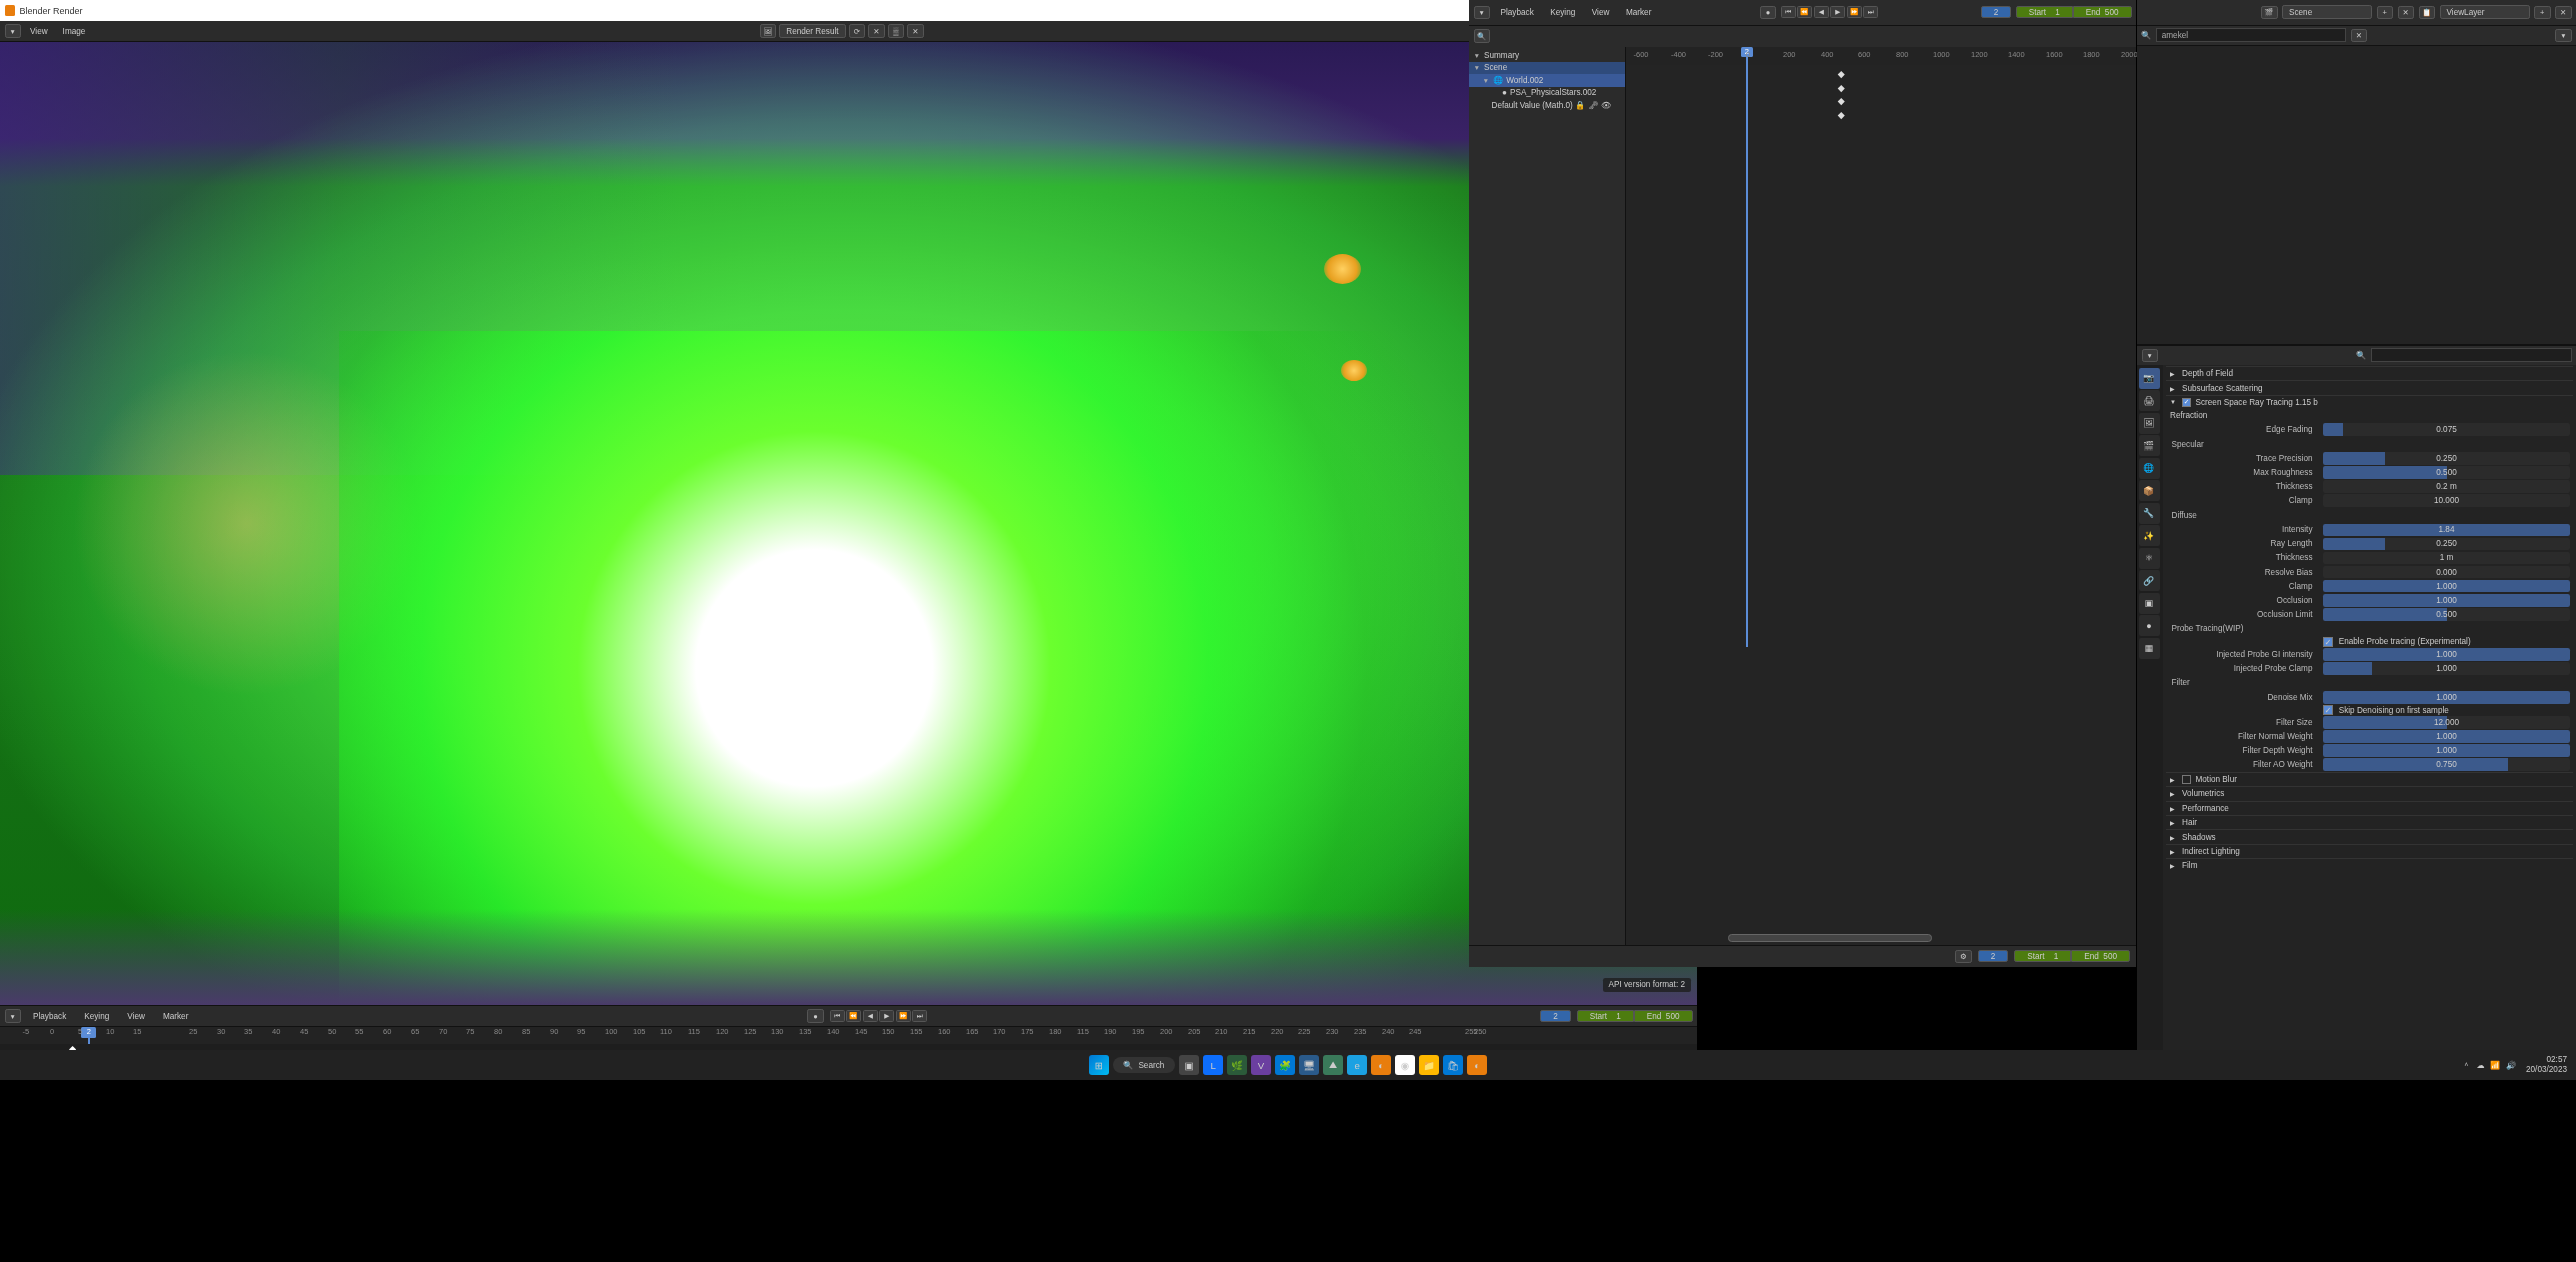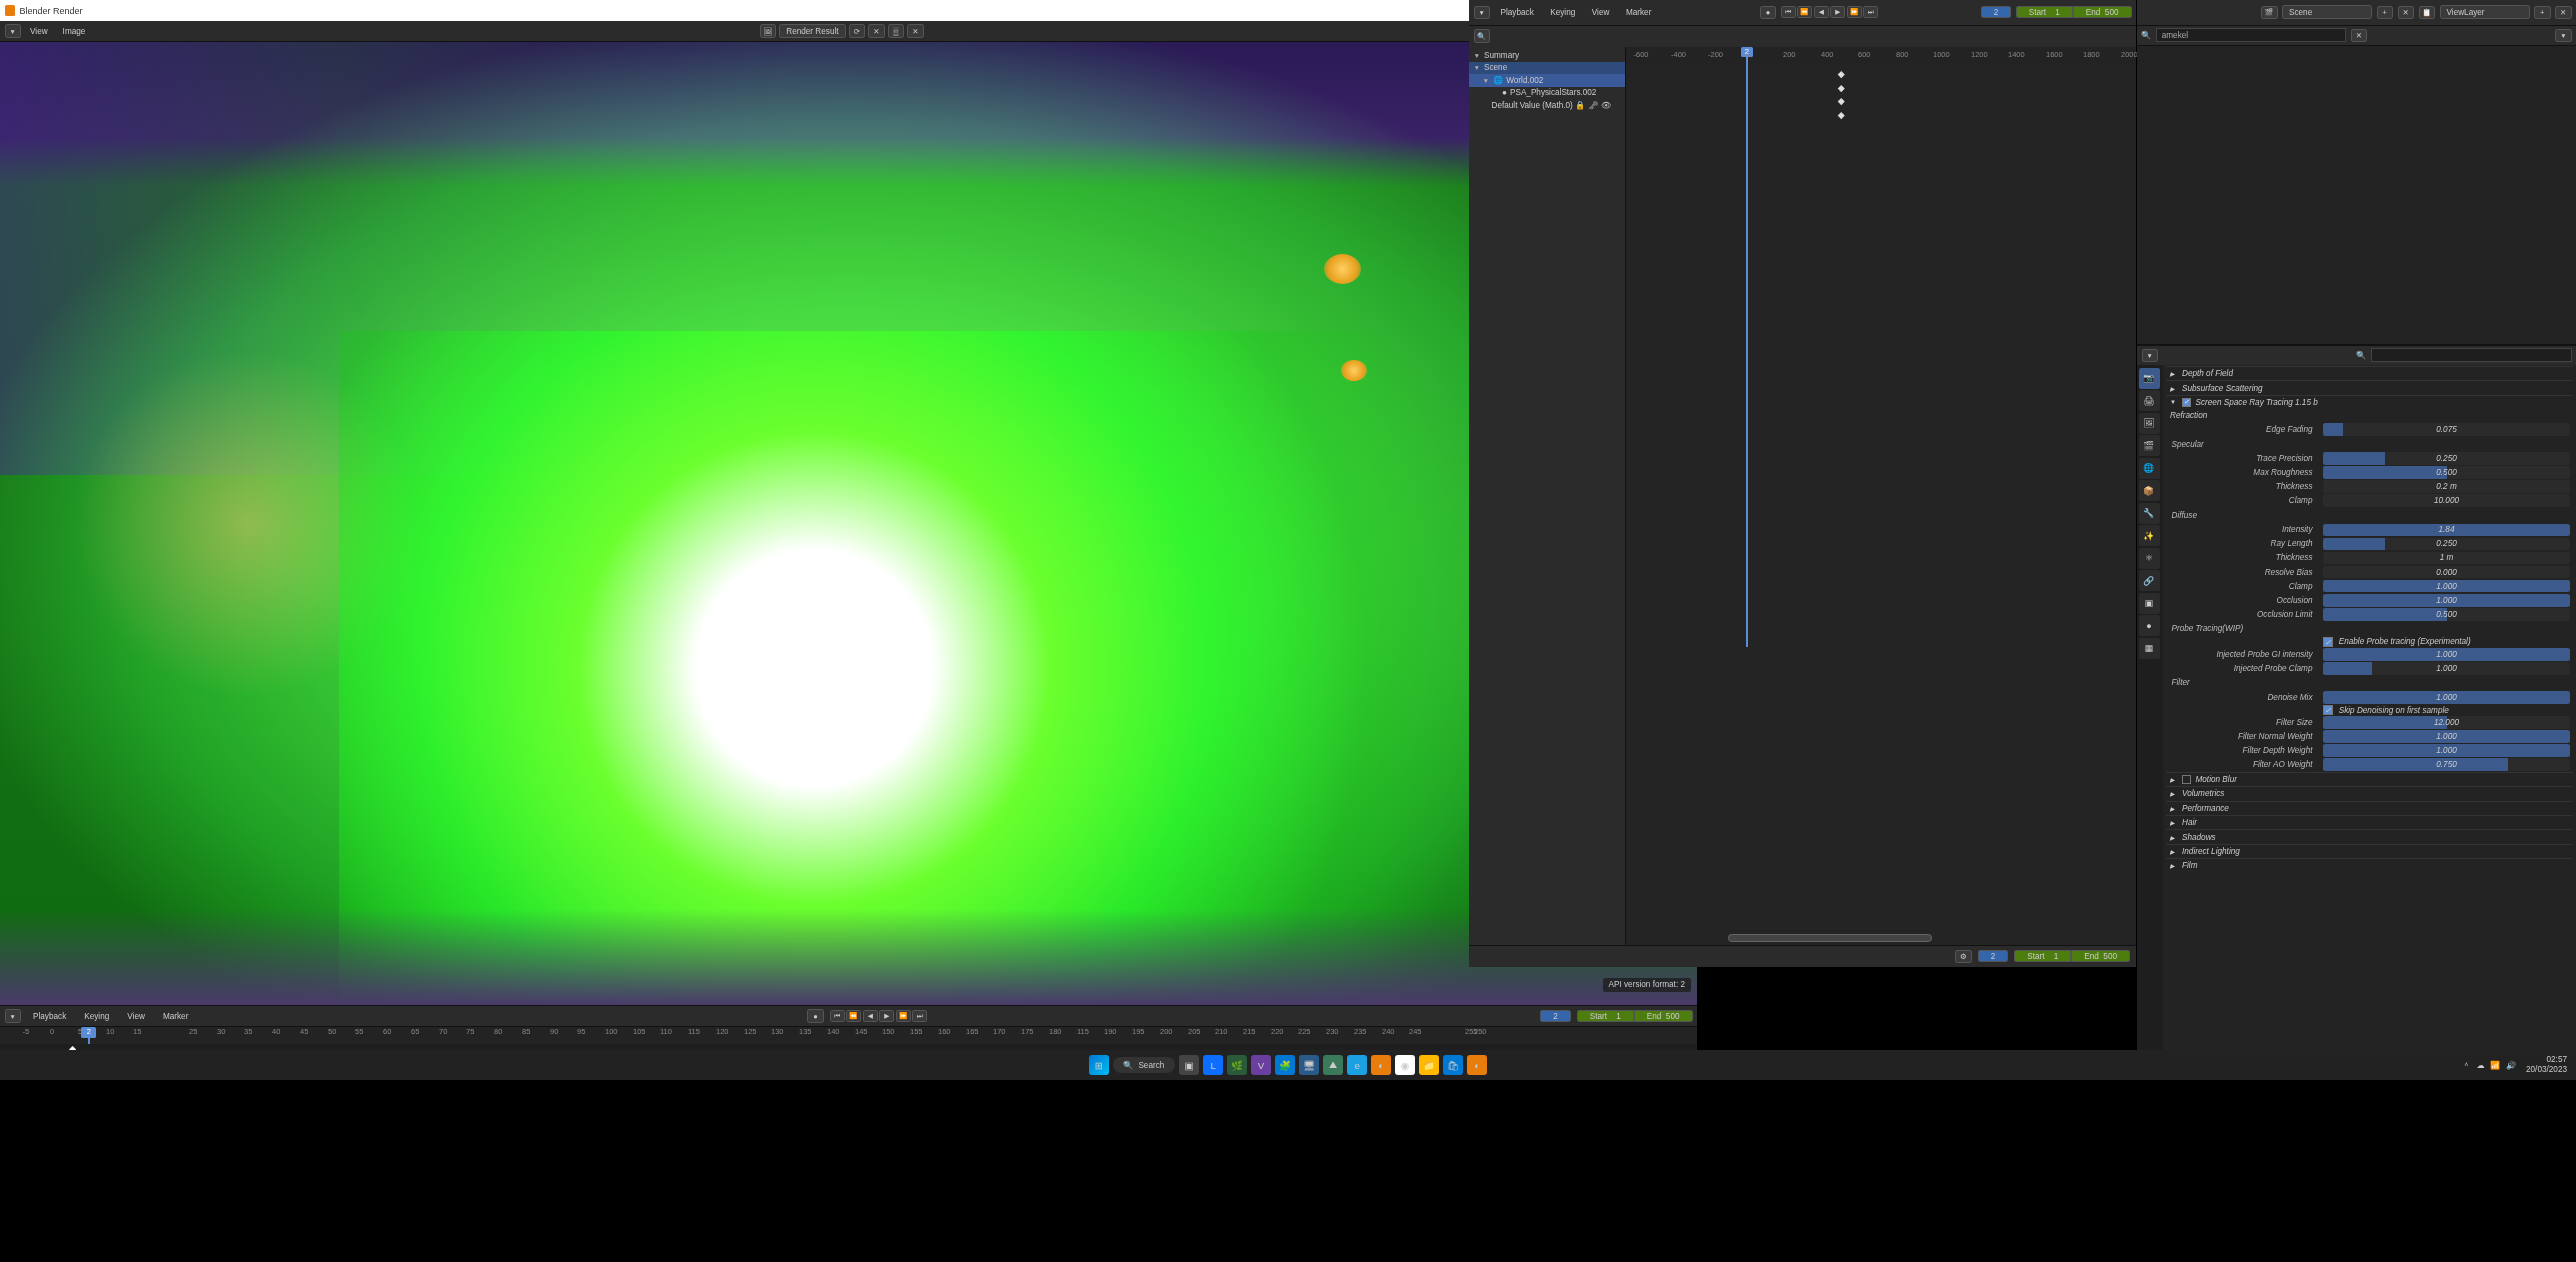--- a/index.html
+++ b/index.html
@@ -63,21 +63,21 @@
 
 .far { position:absolute; left:2137px; top:0; width:439px; height:1080px; background:#1a1a1a; display:flex; flex-direction:column; }
 .far .toprow { height:25.5px; background:#2b2b2b; display:flex; align-items:center; padding:0 4.5px; gap:4.5px; border-bottom:0.7px solid #111; }
 .far .search { height:19.5px; background:#2b2b2b; display:flex; align-items:center; padding:0 4.5px; gap:4.5px; }
 .far .search input { flex:1; background:#1e1e1e; border:0.7px solid #444; color:#aaa; padding:1.5px 4.5px; font-size:8.2px; }
 .far .outliner { height:300px; background:#232323; border-top:0.7px solid #111; border-bottom:0.7px solid #111; }
 .far .props { flex:1; display:flex; background:#232323; }
 .far .tabs { width:25.5px; background:#1e1e1e; display:flex; flex-direction:column; gap:1.5px; padding:3px 1.5px; }
 .far .tabs .t { width:21px; height:21px; background:#2b2b2b; border-radius:2.2px; display:flex; align-items:center; justify-content:center; font-size:9px; }
 .far .tabs .t.act { background:#3d5a8c; }
-.far .panelbody { flex:1; padding:1.5px 3px; overflow:hidden;font-style:italic; }
+.far .panelbody { flex:1; padding:1.5px 3px; overflow:hidden; }
 .sect { border-top:0.7px solid #333; }
 .sect .shdr { padding:2.2px 4.5px; display:flex; align-items:center; gap:4.5px; }
 .sect .shdr .arr { font-size:6px; width:7.5px; }
 .sect .shdr .chk { width:9px; height:9px; border:0.7px solid #777; display:flex; align-items:center; justify-content:center; font-size:6.7px; color:#fff; }
 .sect .shdr .chk.on { background:#5b8cd6; }
 .proprow { display:flex; align-items:center; padding:0.7px 3px; gap:4.5px; }
 .proprow .lbl { flex:0 0 150px; text-align:right; font-size:8.2px; color:#bbb; padding-right:6px; }
 .proprow .val { flex:1; background:#3c5a8c; height:12.7px; border-radius:2.2px; display:flex; align-items:center; justify-content:center; font-size:8.2px; color:#e6e6e6; position:relative; overflow:hidden; }
 .proprow .val.dark { background:#2b2b2b; }
 .proprow .val .fill { position:absolute; left:0; top:0; bottom:0; background:#3c5a8c; }

